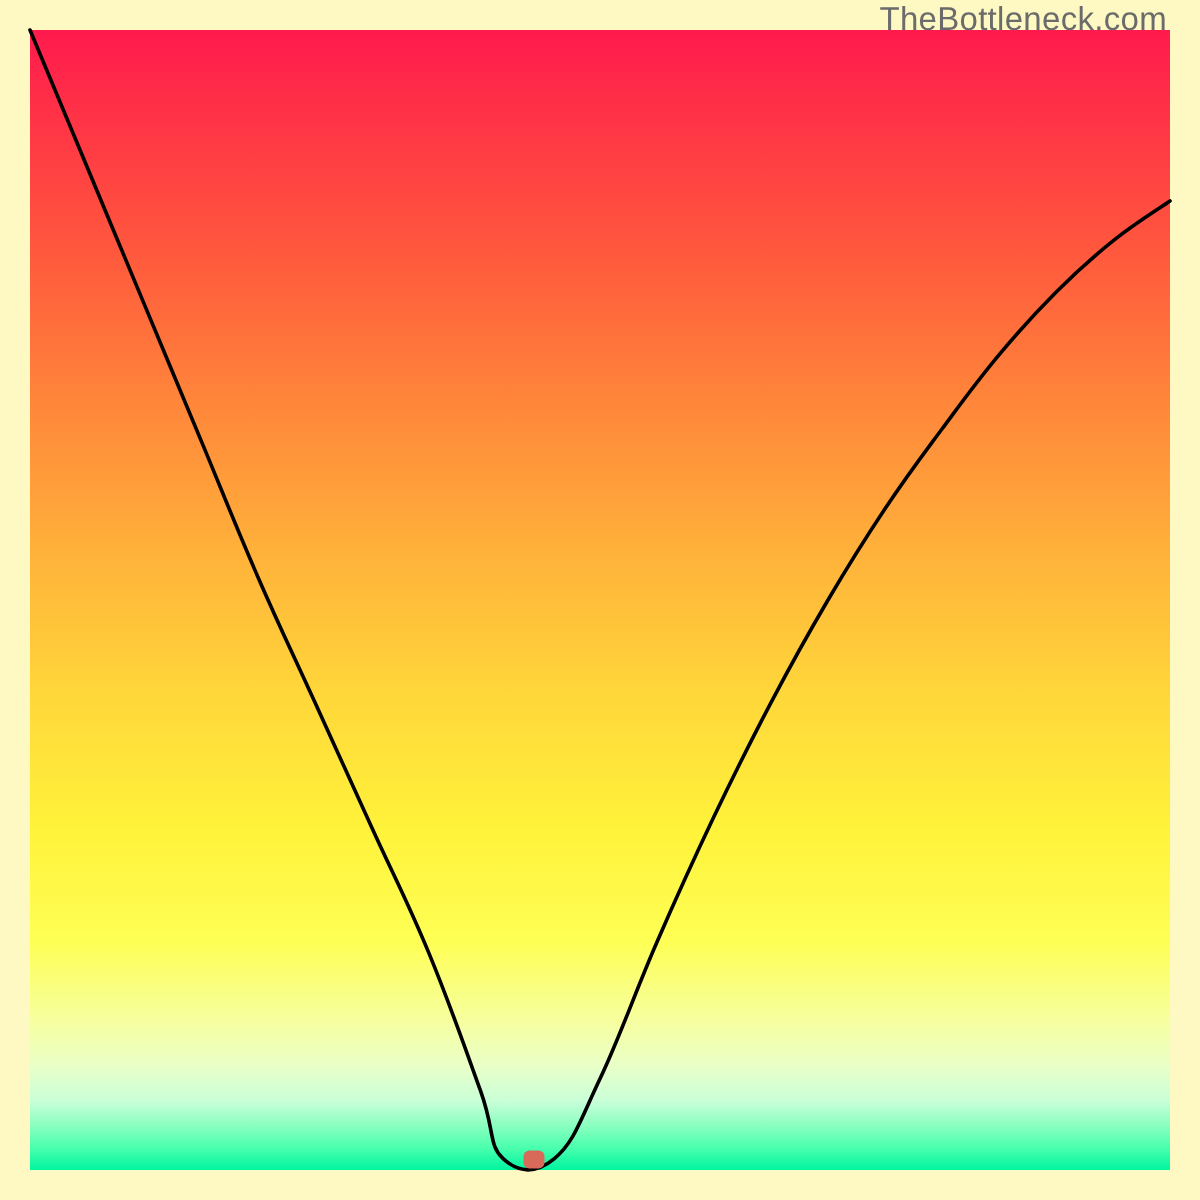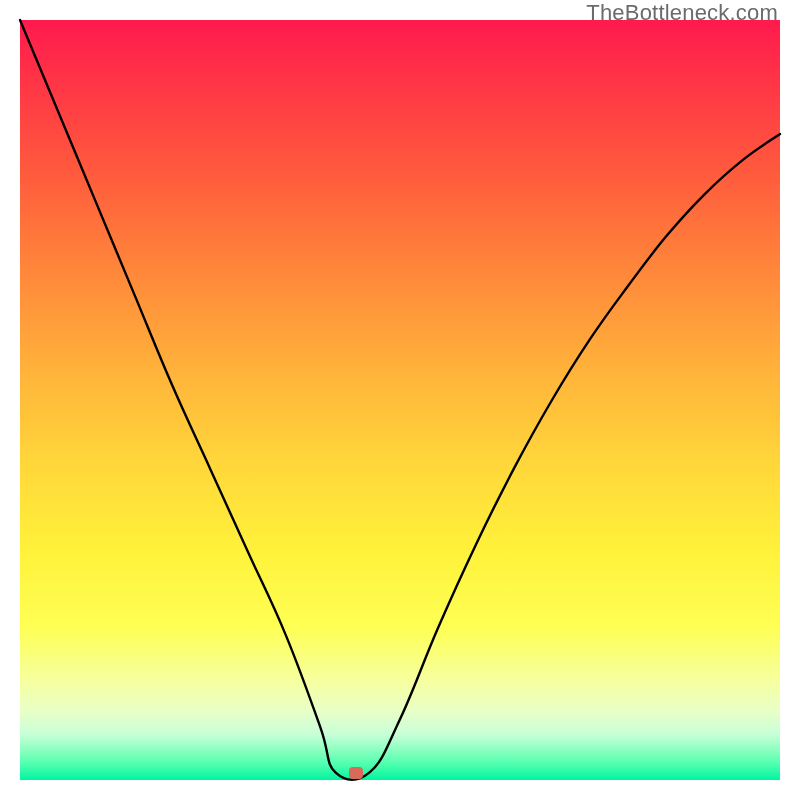--- a/index.html
+++ b/index.html
@@ -1,20 +1,20 @@
 <!DOCTYPE html>
 <html><head>
 <meta charset="utf-8">
 <style>
   * { margin: 0; padding: 0; box-sizing: border-box; }
   html, body { width: 800px; height: 800px; overflow: hidden; background: #000; }
   .frame {
     width: 800px;
     height: 800px;
-    background: #ffffff;
+    background: #fef9c3;
     position: relative;
   }
   .plot-area {
     position: absolute;
     left: 20px;
     top: 20px;
     width: 760px;
     height: 760px;
     background: linear-gradient(to bottom,
       #ff1a4d 0%,

